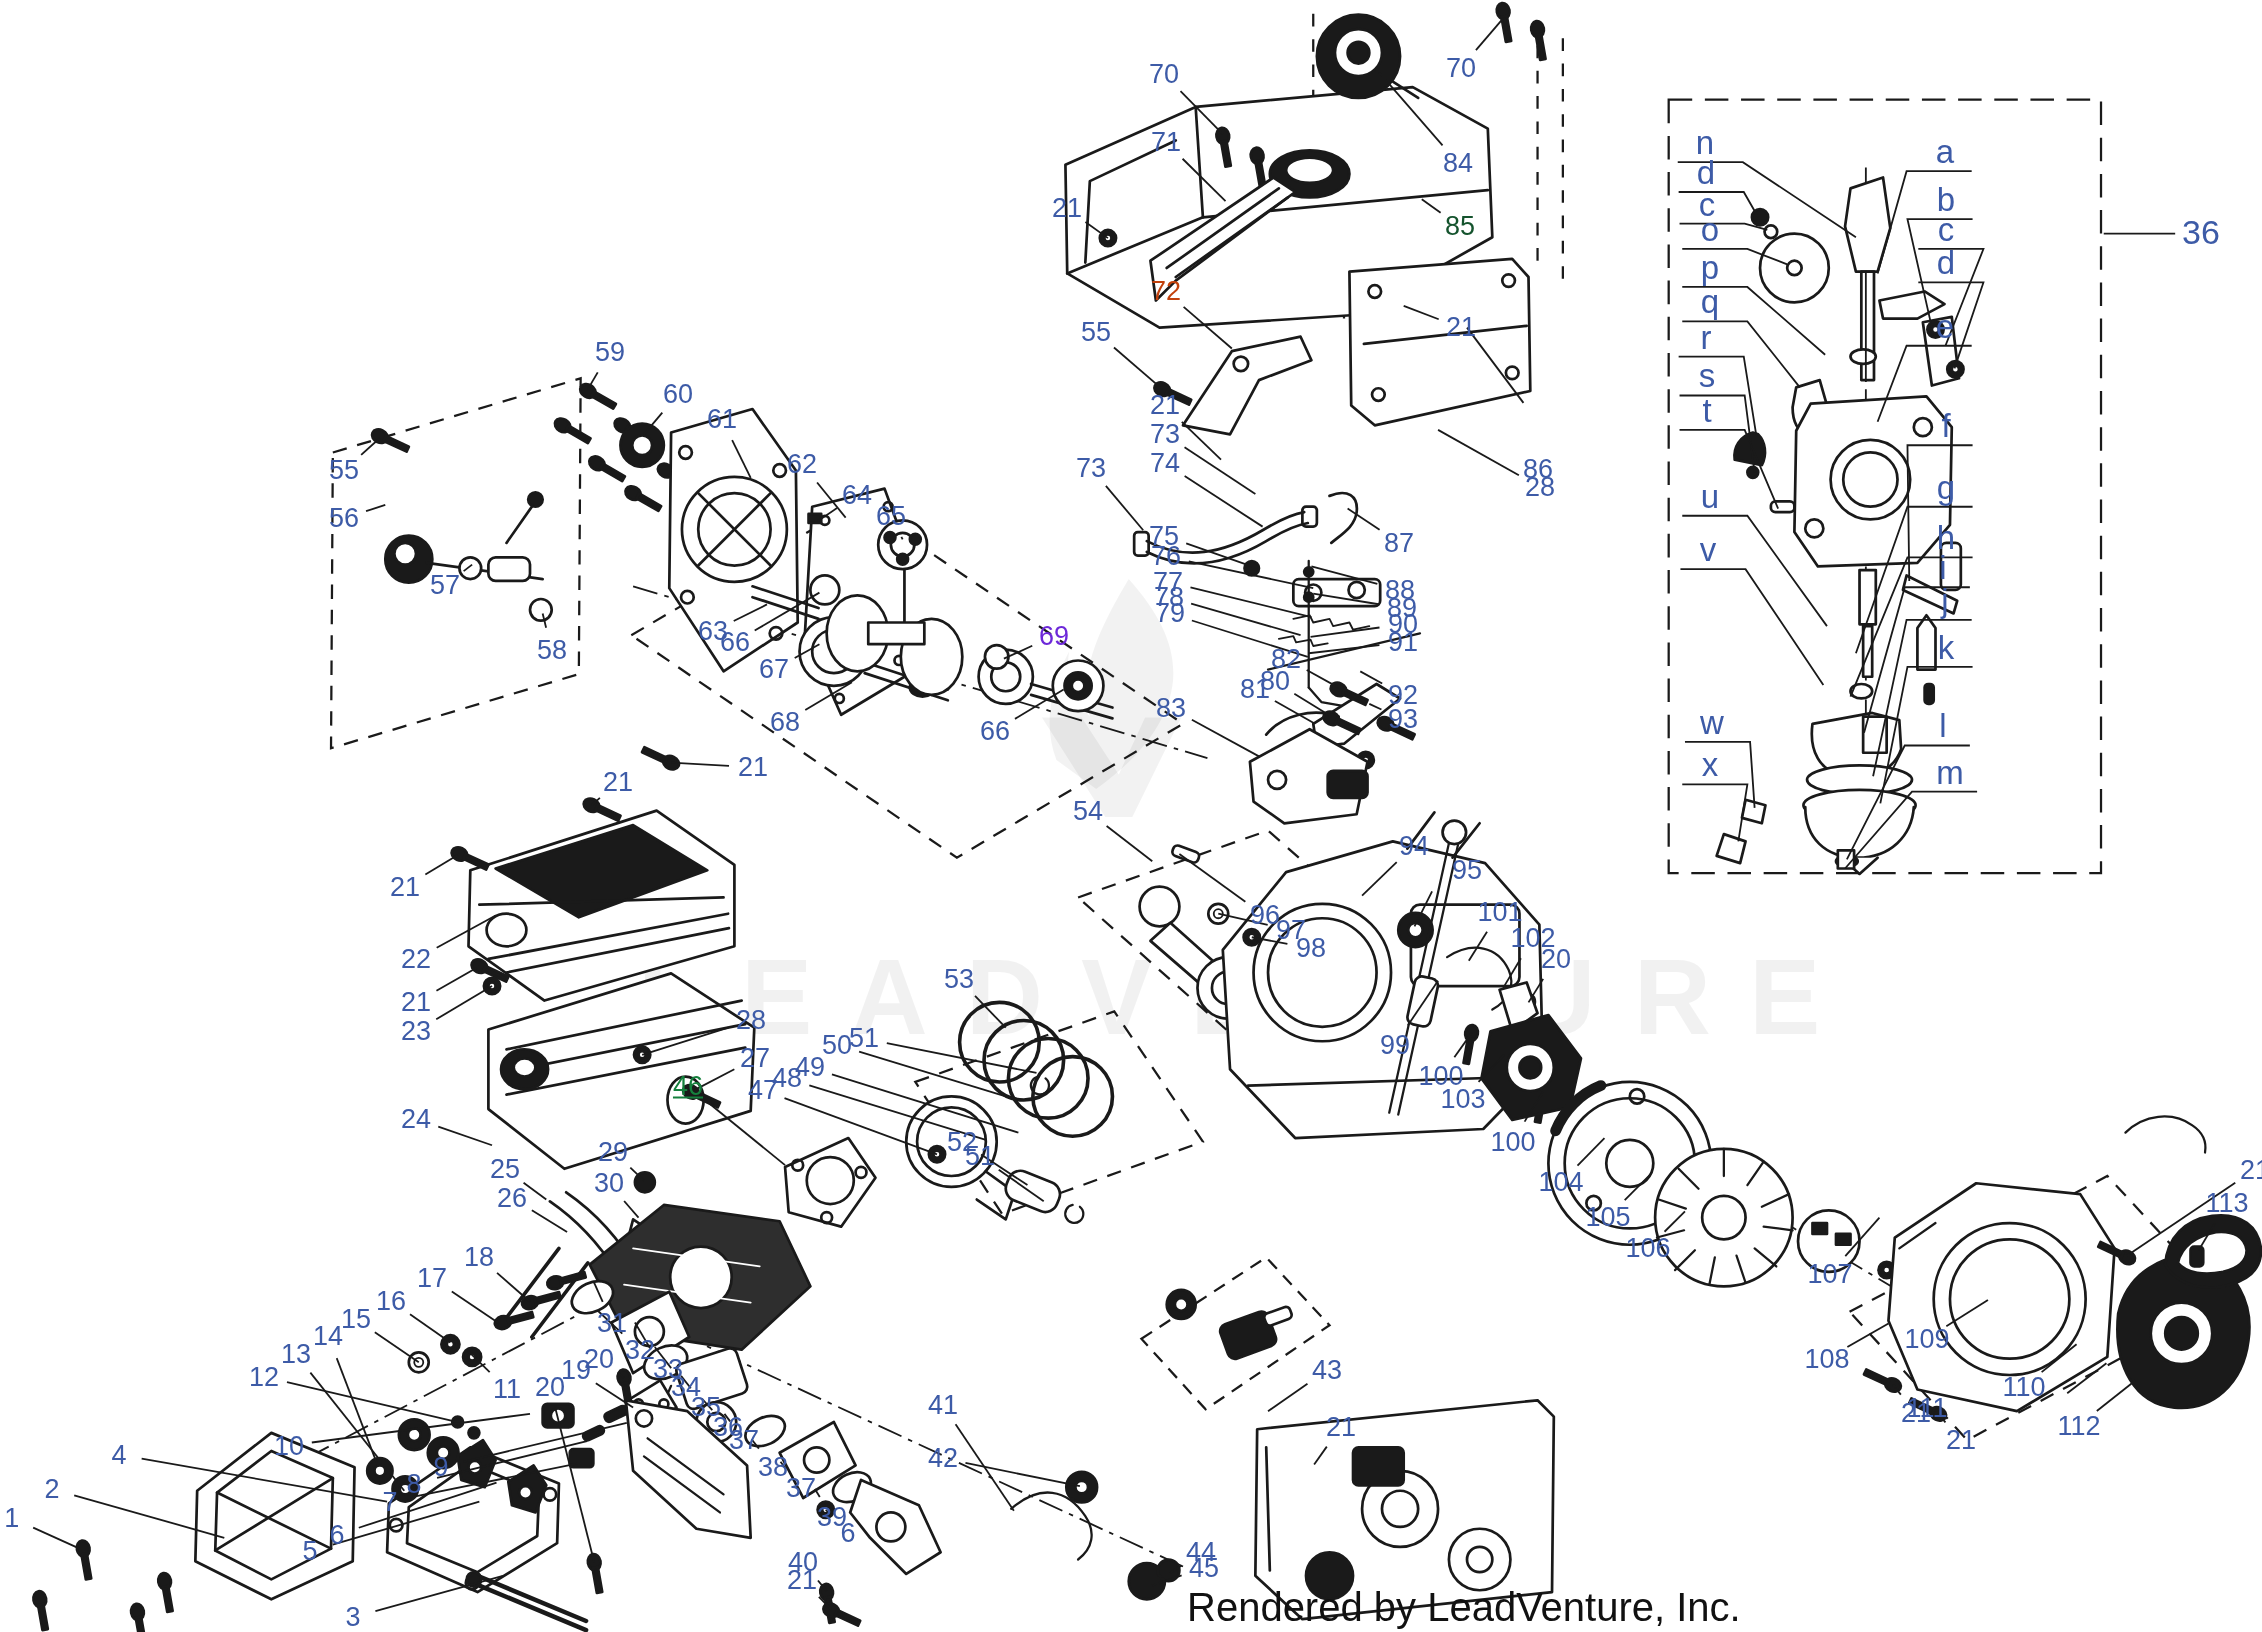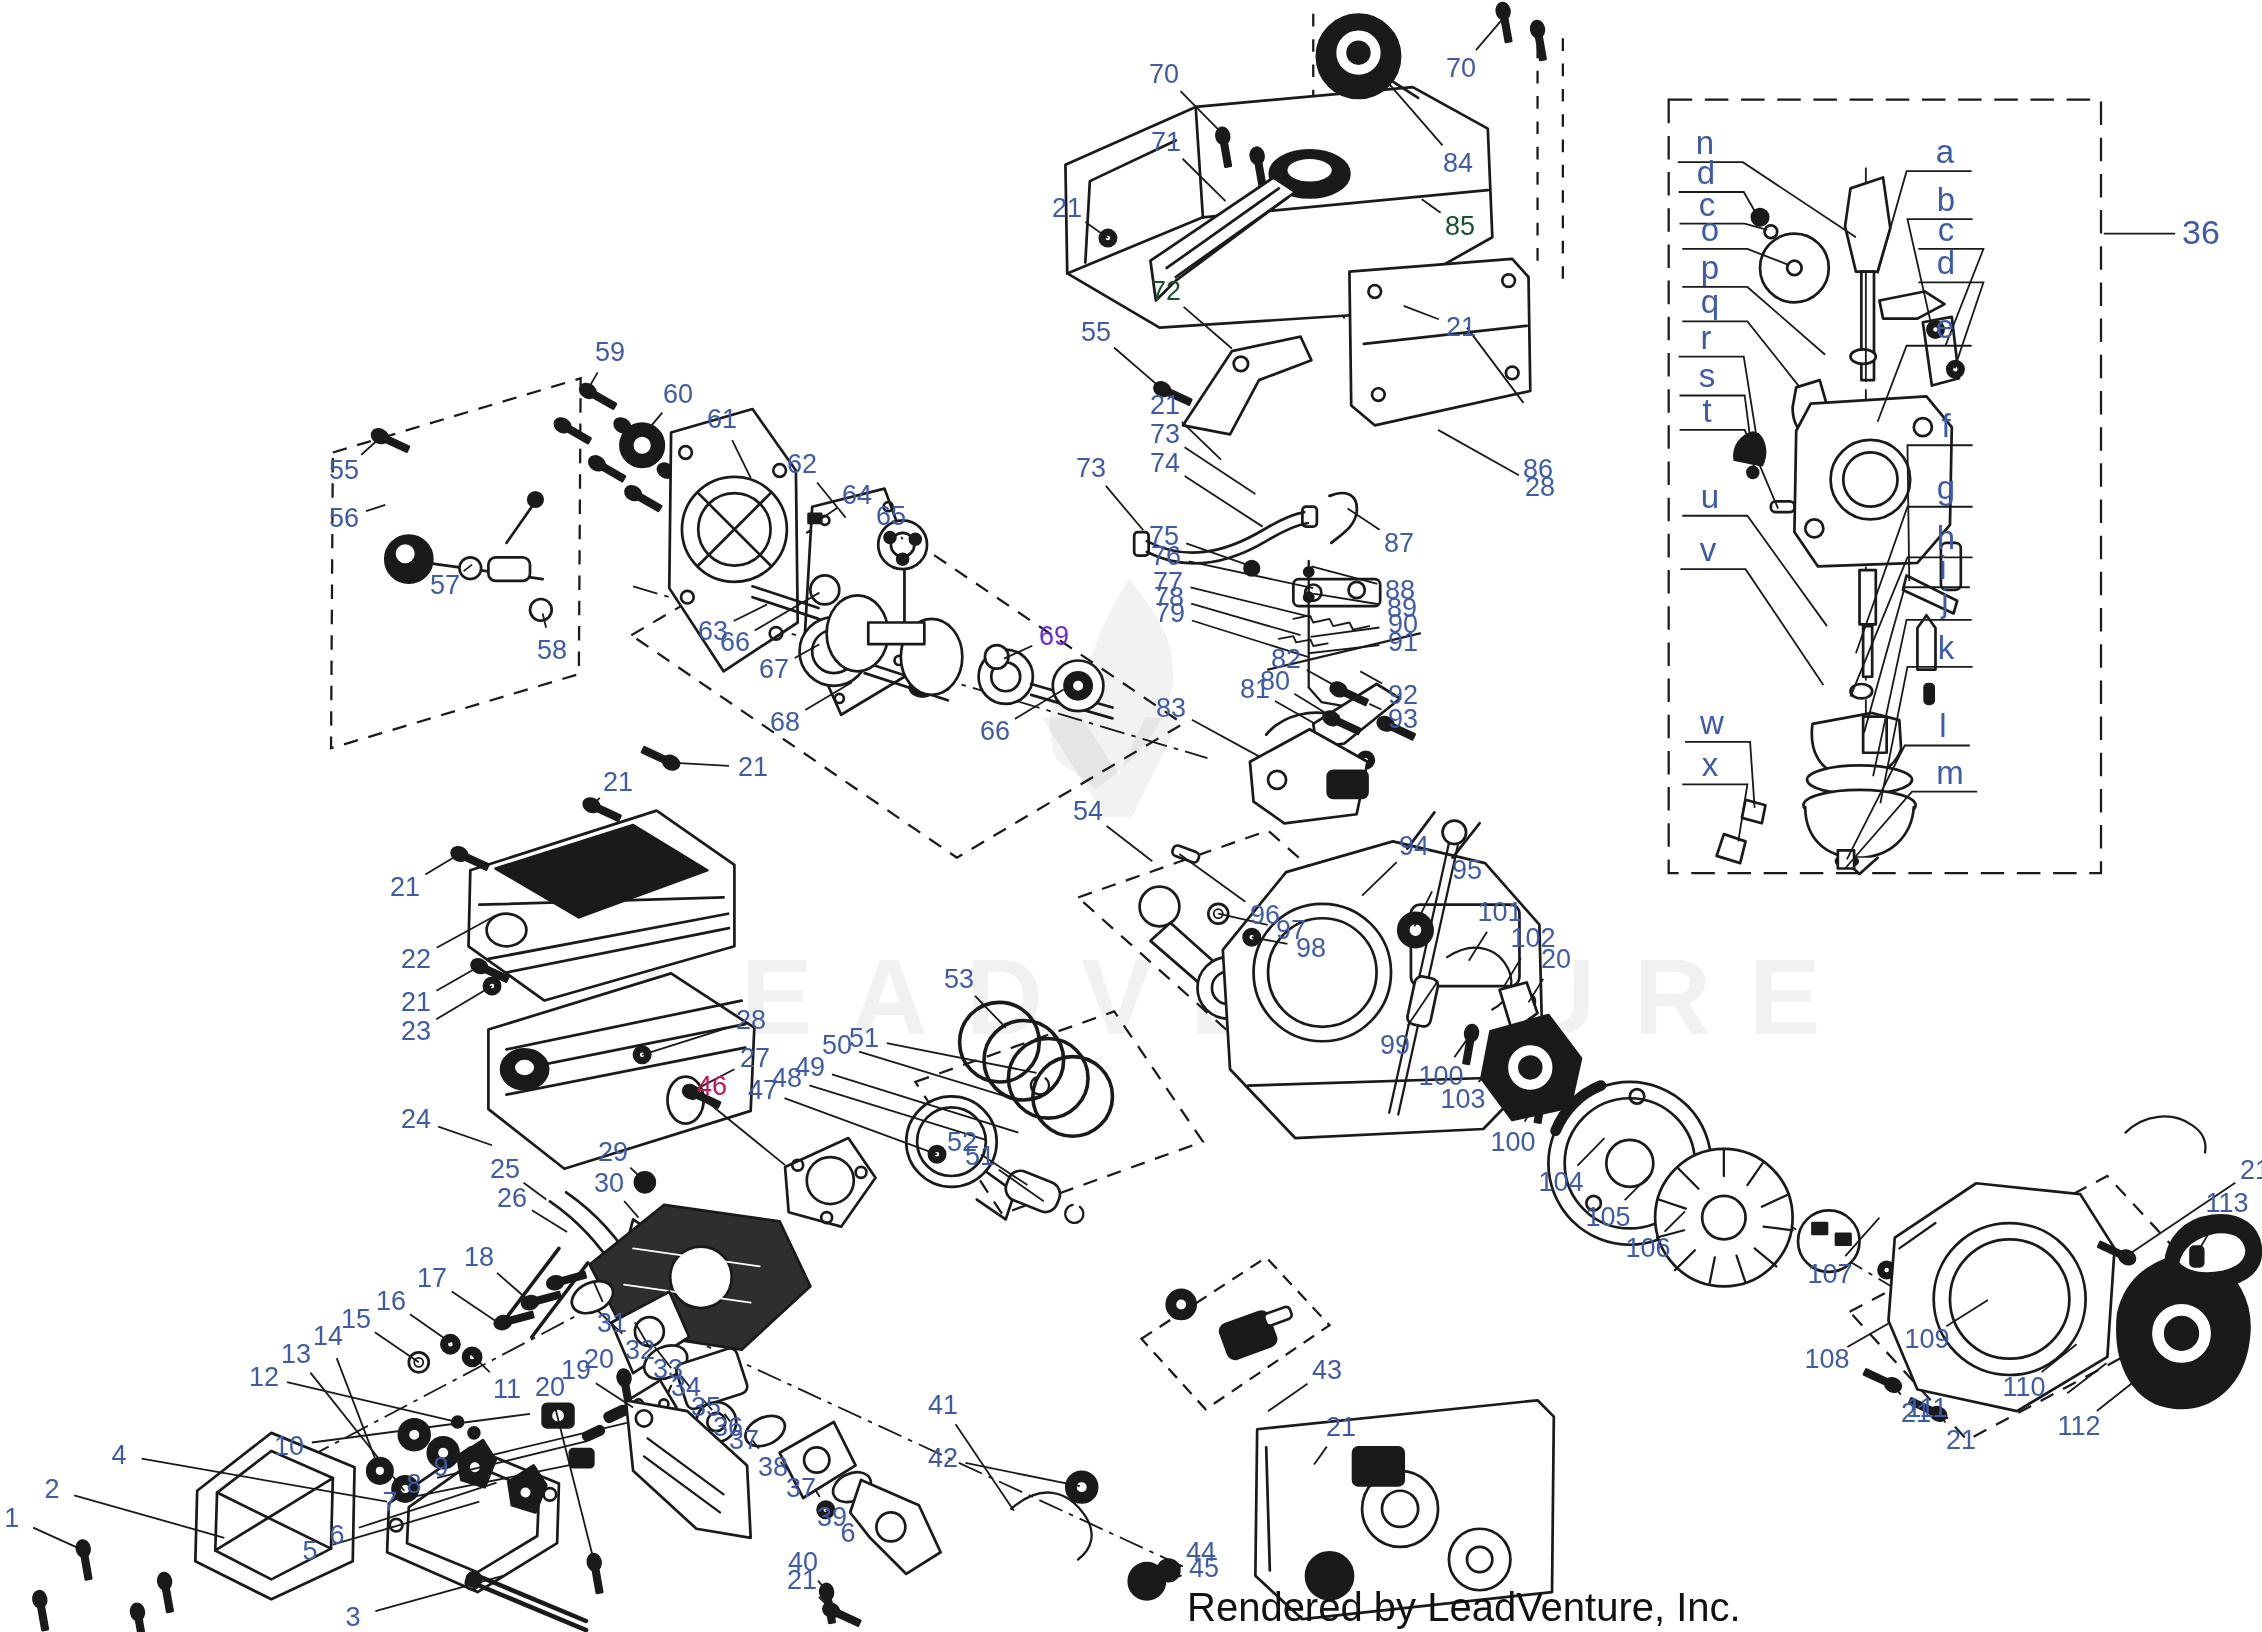--- a/index.html
+++ b/index.html
@@ -749,21 +749,21 @@
       </g>
   </svg>
 
   <div id="labels">
       <div class="callout" style="left: 1164px; top: 74px; color: rgb(61, 91, 167);">70</div>
       <div class="callout" style="left: 1461px; top: 68px; color: rgb(61, 91, 167);">70</div>
       <div class="callout" style="left: 1458px; top: 163px; color: rgb(61, 91, 167);">84</div>
       <div class="callout" style="left: 1460px; top: 226px; color: #14532d;">85</div>
       <div class="callout" style="left: 1166px; top: 142px; color: rgb(61, 91, 167);">71</div>
       <div class="callout" style="left: 1067px; top: 208px; color: rgb(61, 91, 167);">21</div>
-      <div class="callout" style="left: 1166px; top: 291px; color: #14532d;">72</div>
+      <div class="callout" style="left: 1166px; top: 291px; color: #c2410c;">72</div>
       <div class="callout" style="left: 1096px; top: 332px; color: rgb(61, 91, 167);">55</div>
       <div class="callout" style="left: 1461px; top: 327px; color: rgb(61, 91, 167);">21</div>
       <div class="callout" style="left: 1538px; top: 422px; color: rgb(61, 91, 167); margin-top: 47px;">86</div>
       <div class="callout" style="left: 1540px; top: 487px; color: rgb(61, 91, 167);">28</div>
       <div class="callout" style="left: 610px; top: 352px; color: rgb(61, 91, 167);">59</div>
       <div class="callout" style="left: 678px; top: 394px; color: rgb(61, 91, 167);">60</div>
       <div class="callout" style="left: 722px; top: 419px; color: rgb(61, 91, 167);">61</div>
       <div class="callout" style="left: 802px; top: 464px; color: rgb(61, 91, 167);">62</div>
       <div class="callout" style="left: 857px; top: 495px; color: rgb(61, 91, 167);">64</div>
       <div class="callout" style="left: 891px; top: 516px; color: rgb(61, 91, 167);">65</div>
@@ -803,21 +803,21 @@
       <div class="callout" style="left: 416px; top: 959px; color: rgb(61, 91, 167);">22</div>
       <div class="callout" style="left: 416px; top: 1002px; color: rgb(61, 91, 167);">21</div>
       <div class="callout" style="left: 416px; top: 1031px; color: rgb(61, 91, 167);">23</div>
       <div class="callout" style="left: 416px; top: 1119px; color: rgb(61, 91, 167);">24</div>
       <div class="callout" style="left: 505px; top: 1169px; color: rgb(61, 91, 167);">25</div>
       <div class="callout" style="left: 512px; top: 1198px; color: rgb(61, 91, 167);">26</div>
       <div class="callout" style="left: 613px; top: 1152px; color: rgb(61, 91, 167);">29</div>
       <div class="callout" style="left: 609px; top: 1183px; color: rgb(61, 91, 167);">30</div>
       <div class="callout" style="left: 751px; top: 1020px; color: rgb(61, 91, 167);">28</div>
       <div class="callout" style="left: 755px; top: 1058px; color: rgb(61, 91, 167);">27</div>
-      <div class="callout" style="left: 712px; top: 1086px; color: #be185d;">46</div>
+      <div class="callout" style="left: 688px; top: 1086px; color: #15803d; text-decoration: underline;">46</div>
       <div class="callout" style="left: 763px; top: 1090px; color: rgb(61, 91, 167);">47</div>
       <div class="callout" style="left: 787px; top: 1078px; color: rgb(61, 91, 167);">48</div>
       <div class="callout" style="left: 810px; top: 1067px; color: rgb(61, 91, 167);">49</div>
       <div class="callout" style="left: 837px; top: 1045px; color: rgb(61, 91, 167);">50</div>
       <div class="callout" style="left: 864px; top: 1038px; color: rgb(61, 91, 167);">51</div>
       <div class="callout" style="left: 962px; top: 1142px; color: rgb(61, 91, 167);">52</div>
       <div class="callout" style="left: 980px; top: 1156px; color: rgb(61, 91, 167);">51</div>
       <div class="callout" style="left: 959px; top: 979px; color: rgb(61, 91, 167);">53</div>
       <div class="callout" style="left: 1088px; top: 811px; color: rgb(61, 91, 167);">54</div>
       <div class="callout" style="left: 1265px; top: 915px; color: rgb(61, 91, 167);">96</div>

